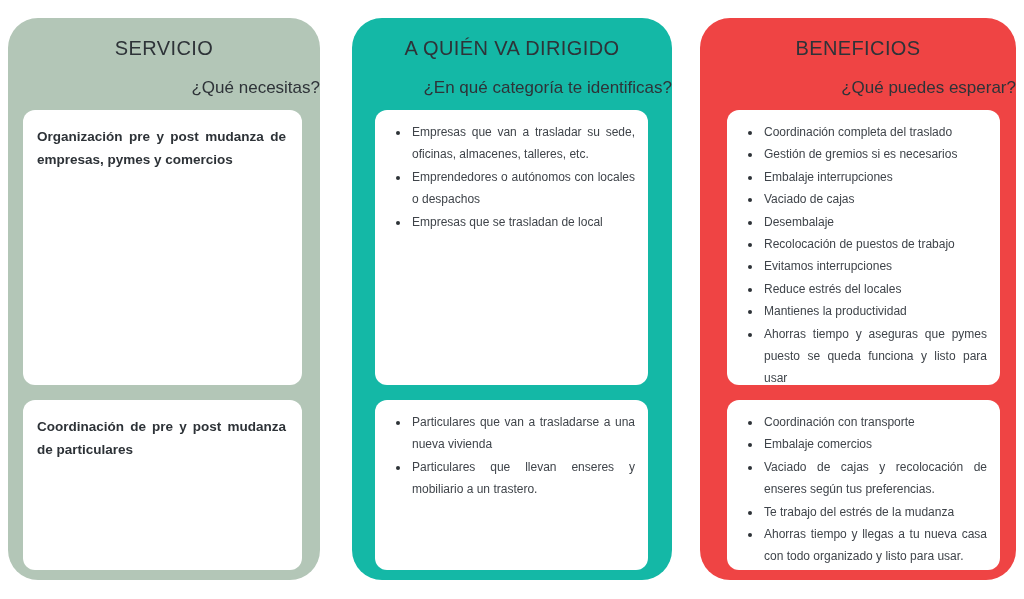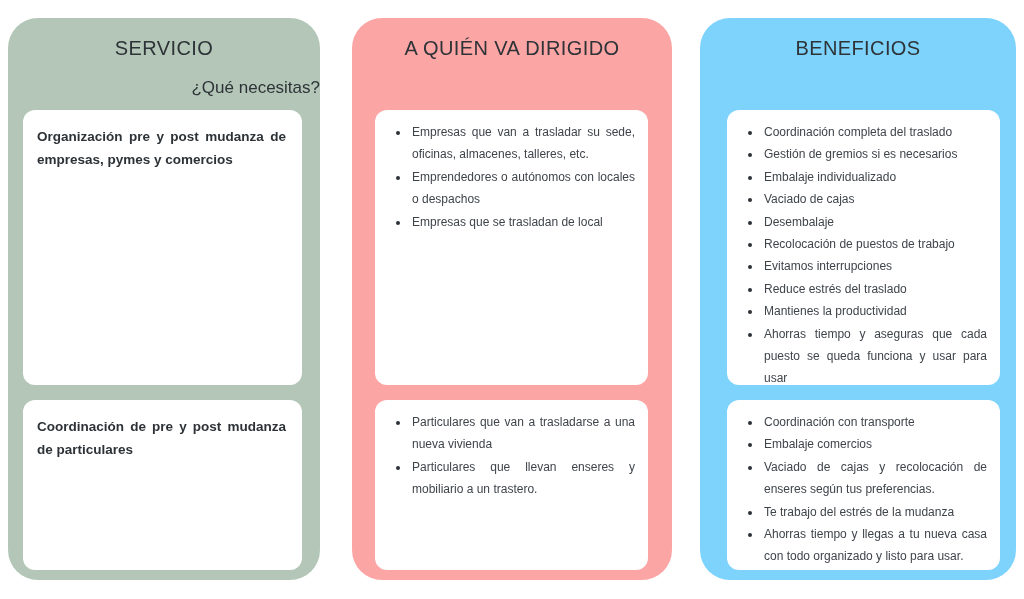--- a/index.html
+++ b/index.html
@@ -87,51 +87,53 @@
     <h2 class="col-title">SERVICIO</h2>
     <p class="col-subtitle">¿Qué necesitas?</p>
     <div class="card card-1">
       <p class="card-bold-text">Organización pre y post mudanza de empresas, pymes y comercios</p>
     </div>
     <div class="card card-2">
       <p class="card-bold-text">Coordinación de pre y post mudanza de particulares</p>
     </div>
   </section>
 
-  <section class="col col-2" style="background: #fca5a5;">
+  <section class="col col-2" style="background: #14b8a6;">
     <h2 class="col-title">A QUIÉN VA DIRIGIDO</h2>
+    <p class="col-subtitle">¿En qué categoría te identificas?</p>
     <div class="card card-1">
       <ul class="bullet-list">
           <li>Empresas que van a trasladar su sede, oficinas, almacenes, talleres, etc.</li>
           <li>Emprendedores o autónomos con locales o despachos</li>
           <li>Empresas que se trasladan de local</li>
         </ul>
     </div>
     <div class="card card-2">
       <ul class="bullet-list">
           <li>Particulares que van a trasladarse a una nueva vivienda</li>
           <li>Particulares que llevan enseres y mobiliario a un trastero.</li>
         </ul>
     </div>
   </section>
 
-  <section class="col col-3" style="background: #7dd3fc;">
+  <section class="col col-3" style="background: #ef4444;">
     <h2 class="col-title">BENEFICIOS</h2>
+    <p class="col-subtitle">¿Qué puedes esperar?</p>
     <div class="card card-1">
       <ul class="bullet-list">
           <li>Coordinación completa del traslado</li>
           <li>Gestión de gremios si es necesarios</li>
-          <li>Embalaje individualizado</li>
+          <li>Embalaje interrupciones</li>
           <li>Vaciado de cajas</li>
           <li>Desembalaje</li>
           <li>Recolocación de puestos de trabajo</li>
           <li>Evitamos interrupciones</li>
-          <li>Reduce estrés del traslado</li>
+          <li>Reduce estrés del locales</li>
           <li>Mantienes la productividad</li>
-          <li>Ahorras tiempo y aseguras que cada puesto se queda funciona y usar para usar</li>
+          <li>Ahorras tiempo y aseguras que pymes puesto se queda funciona y listo para usar</li>
         </ul>
     </div>
     <div class="card card-2">
       <ul class="bullet-list">
           <li>Coordinación con transporte</li>
           <li>Embalaje comercios</li>
           <li>Vaciado de cajas y recolocación de enseres según tus preferencias.</li>
           <li>Te trabajo del estrés de la mudanza</li>
           <li>Ahorras tiempo y llegas a tu nueva casa con todo organizado y listo para usar.</li>
         </ul>

